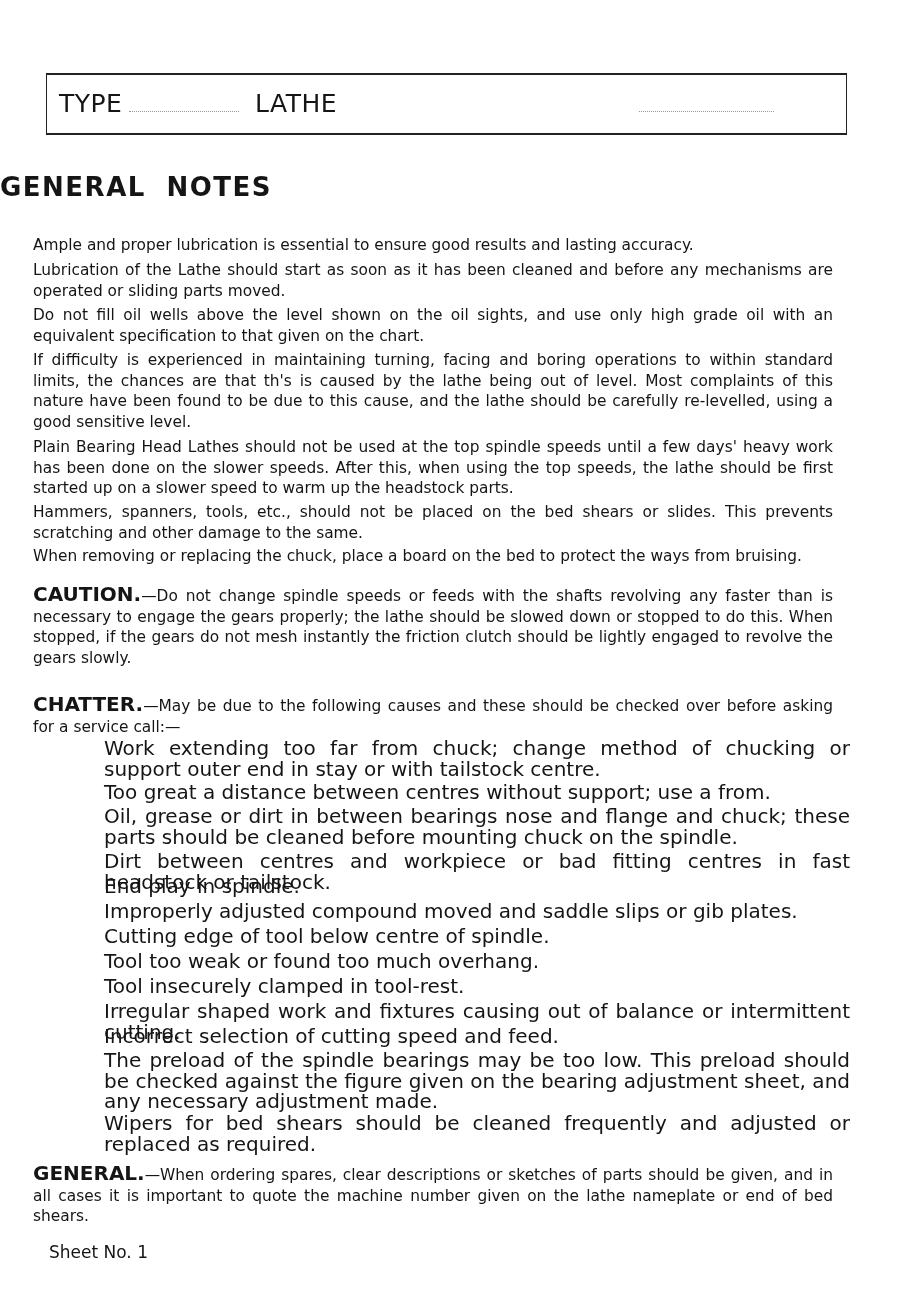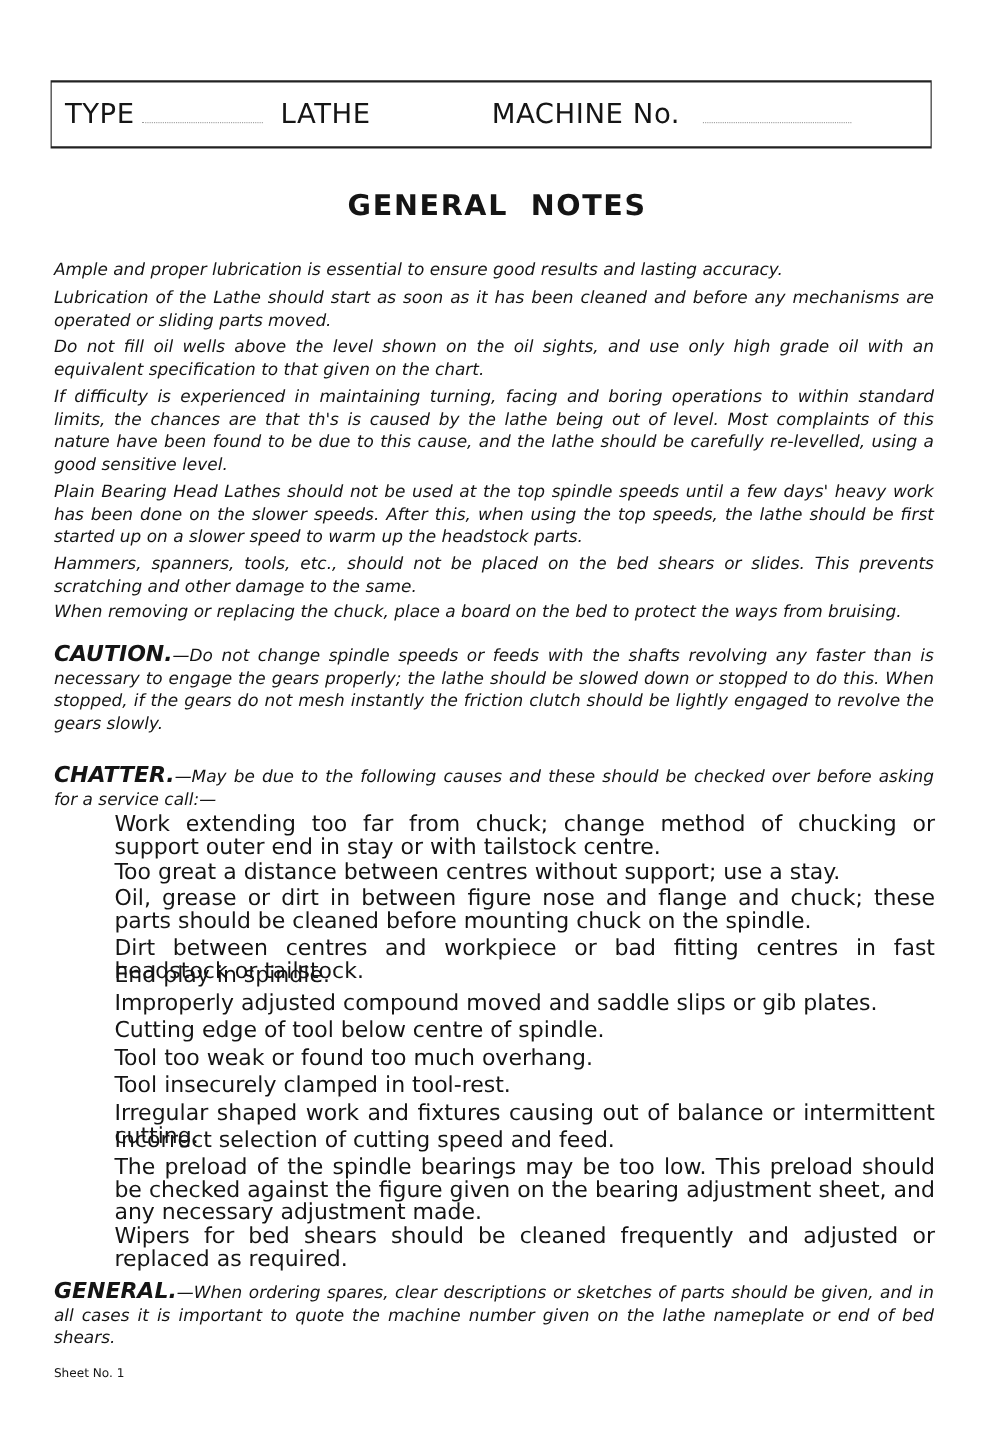--- a/index.html
+++ b/index.html
@@ -3,58 +3,57 @@
 <meta charset="utf-8">
 <style>
   html, body { margin: 0; padding: 0; background: #ffffff; }
   body { width: 904px; height: 1310px; position: relative; overflow: hidden;
          font-family: "DejaVu Sans", sans-serif; color: #151515; }
   .header-box { position: absolute; left: 46px; top: 73px; width: 799px; height: 58px;
                 border-top: 2px solid #222; border-bottom: 2px solid #222;
                 border-left: 1.5px solid #222; border-right: 1.5px solid #222; }
   .header-box .seg { position: absolute; top: 14px; font-size: 25px; letter-spacing: 0.5px; text-align: center; }
   .dots { position: absolute; top: 36px; border-bottom: 1px dotted #999; height: 0; }
-  .title { position: absolute; left: 0; width: 904px; top: 172px; text-align: center;
+  .title { position: absolute; left: 0; width: 904px; top: 172px; 
            font-size: 26px; font-weight: bold; letter-spacing: 1.5px; word-spacing: 10px; }
-  .para { position: absolute; left: 49px; width: 800px; font-size: 15.4px; line-height: 20.5px;
-          text-align: justify; margin: 0; font-style: italic; }
+  .para { position: absolute; left: 33px; width: 800px; font-size: 15.4px; line-height: 20.5px;
+          text-align: justify; margin: 0; }
   .para.last-left { text-align-last: left; }
   .item { position: absolute; left: 104px; width: 746px; font-size: 20px; line-height: 20.5px;
           text-align: justify; margin: 0; }
   .lead { font-weight: bold; font-size: 20px; }
-  .sheet { position: absolute; left: 49px; top: 1242px; font-size: 11px; }
+  .sheet { position: absolute; left: 49px; top: 1242px; font-size: 17px; }
 </style>
 </head>
 <body>
 
 <div class="header-box">
   <span class="seg" style="left:12px">TYPE</span>
   <span class="dots" style="left:82px;width:110px"></span>
   <span class="seg" style="left:208px">LATHE</span>
-  <span class="seg" style="left:400px">MACHINE No.</span>
   <span class="dots" style="left:592px;width:135px"></span>
 </div>
 
 <div class="title">GENERAL NOTES</div>
 
 <p class="para last-left" style="top:235px">Ample and proper lubrication is essential to ensure good results and lasting accuracy.</p>
 <p class="para last-left" style="top:260px">Lubrication of the Lathe should start as soon as it has been cleaned and before any mechanisms are operated or sliding parts moved.</p>
 <p class="para last-left" style="top:305px">Do not fill oil wells above the level shown on the oil sights, and use only high grade oil with an equivalent specification to that given on the chart.</p>
 <p class="para last-left" style="top:350px">If difficulty is experienced in maintaining turning, facing and boring operations to within standard limits, the chances are that th's is caused by the lathe being out of level.  Most complaints of this nature have been found to be due to this cause, and the lathe should be carefully re-levelled, using a good sensitive level.</p>
 <p class="para last-left" style="top:437px">Plain Bearing Head Lathes should not be used at the top spindle speeds until a few days' heavy work has been done on the slower speeds.  After this, when using the top speeds, the lathe should be first started up on a slower speed to warm up the headstock parts.</p>
 <p class="para last-left" style="top:502px">Hammers, spanners, tools, etc., should not be placed on the bed shears or slides.  This prevents scratching and other damage to the same.</p>
 <p class="para last-left" style="top:546px">When removing or replacing the chuck, place a board on the bed to protect the ways from bruising.</p>
 
 <p class="para last-left" style="top:584px"><span class="lead">CAUTION.</span><span>—Do not change spindle speeds or feeds with the shafts revolving any faster than is necessary to engage the gears properly; the lathe should be slowed down or stopped to do this.  When stopped, if the gears do not mesh instantly the friction clutch should be lightly engaged to revolve the gears slowly.</span></p>
 
 <p class="para last-left" style="top:694px"><span class="lead">CHATTER.</span><span>—May be due to the following causes and these should be checked over before asking for a service call:—</span></p>
 
 <p class="item last-left" style="top:738px">Work extending too far from chuck; change method of chucking or support outer end in stay or with tailstock centre.</p>
-<p class="item last-left" style="top:782px">Too great a distance between centres without support; use a stay.</p>
-<p class="item last-left" style="top:806px">Oil, grease or dirt in between figure nose and flange and chuck; these parts should be cleaned before mounting chuck on the spindle.</p>
+<p class="item last-left" style="top:782px">Too great a distance between centres without support; use a from.</p>
+<p class="item last-left" style="top:806px">Oil, grease or dirt in between bearings nose and flange and chuck; these parts should be cleaned before mounting chuck on the spindle.</p>
 <p class="item last-left" style="top:851px">Dirt between centres and workpiece or bad fitting centres in fast headstock or tailstock.</p>
 <p class="item last-left" style="top:876px">End play in spindle.</p>
 <p class="item last-left" style="top:901px">Improperly adjusted compound moved and saddle slips or gib plates.</p>
 <p class="item last-left" style="top:926px">Cutting edge of tool below centre of spindle.</p>
 <p class="item last-left" style="top:951px">Tool too weak or found too much overhang.</p>
 <p class="item last-left" style="top:976px">Tool insecurely clamped in tool-rest.</p>
 <p class="item last-left" style="top:1001px">Irregular shaped work and fixtures causing out of balance or intermittent cutting.</p>
 <p class="item last-left" style="top:1026px">Incorrect selection of cutting speed and feed.</p>
 <p class="item last-left" style="top:1050px">The preload of the spindle bearings may be too low.  This preload should be checked against the figure given on the bearing adjustment sheet, and any necessary adjustment made.</p>
 <p class="item last-left" style="top:1113px">Wipers for bed shears should be cleaned frequently and adjusted or replaced as required.</p>

